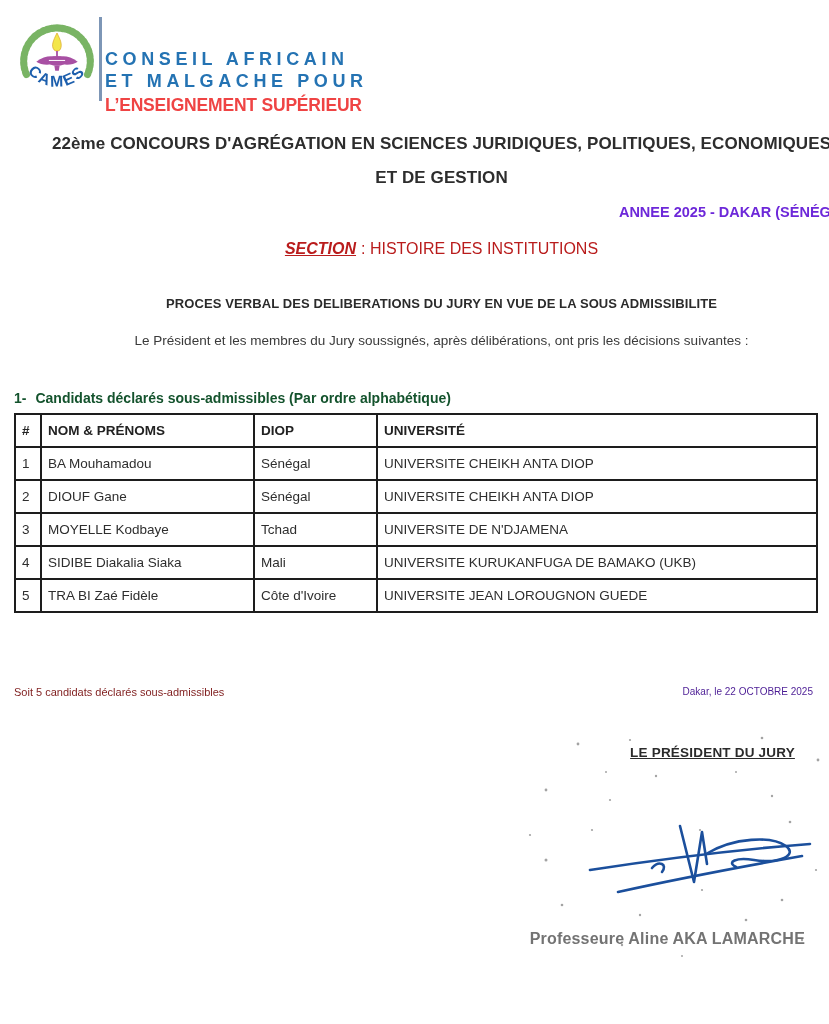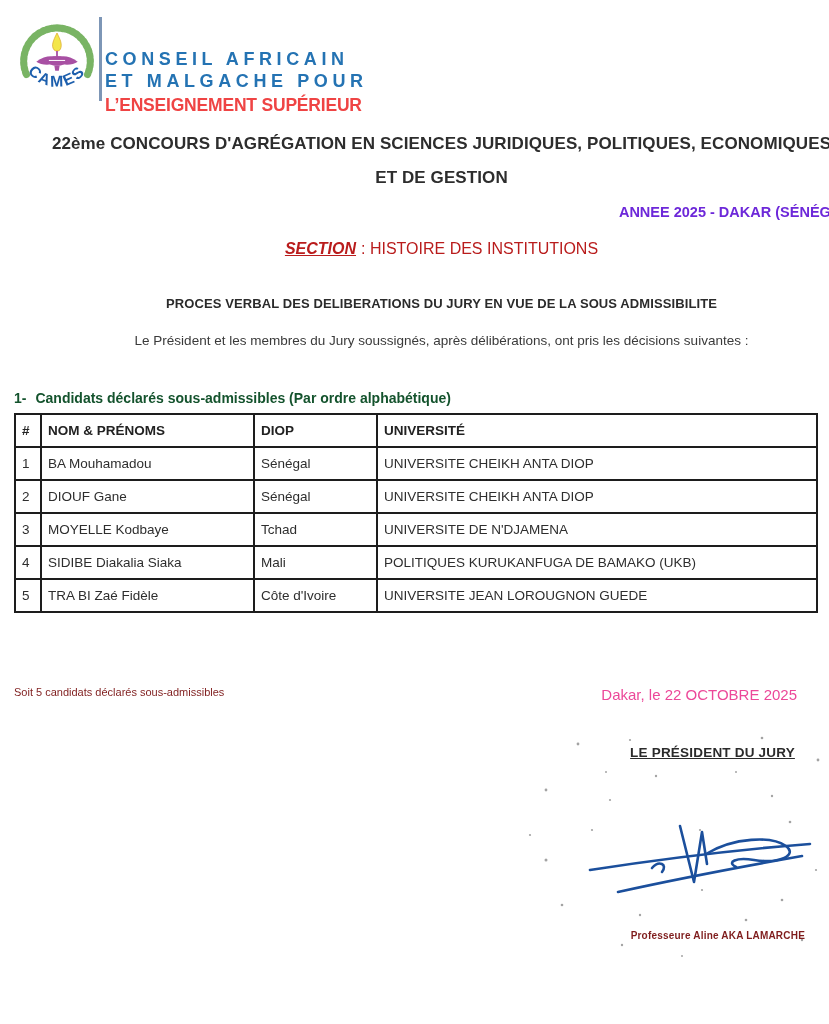--- a/index.html
+++ b/index.html
@@ -40,25 +40,25 @@
   table.cand th,table.cand td{
     border:2px solid #1d1d1d;
     height:29px;
     padding:1px 6px;
     text-align:left;vertical-align:middle;
     overflow:hidden;white-space:nowrap;
   }
   table.cand th{font-weight:bold;font-size:13.5px;color:#222;}
   
   .summary-line{position:absolute;left:14px;top:686px;font-size:11px;color:#7f1d1d;}
-  .date-line{position:absolute;right:32px;top:686px;font-size:15px;color:#ec4899;}
+  .date-line{position:absolute;right:16px;top:686px;font-size:10px;color:#4c1d95;}
   .pres-title{position:absolute;left:605px;top:745px;width:215px;text-align:center;
     font-weight:bold;font-size:13.5px;color:#2b2b2b;text-decoration:underline;letter-spacing:0.2px;}
   .signature{position:absolute;left:582px;top:806px;}
-  .signer-name{position:absolute;right:24px;top:930px;font-weight:bold;font-size:10px;color:#7f1d1d;letter-spacing:0.2px;}
+  .signer-name{position:absolute;right:24px;top:930px;font-weight:bold;font-size:16px;color:#737373;letter-spacing:0.2px;}
   .noise{position:absolute;left:500px;top:730px;pointer-events:none;}
 </style>
 </head>
 <body>
 
 <div class="page">
 
   <div class="logo-wrap">
     <svg viewBox="0 0 100 100" width="90" height="96">
 
@@ -134,21 +134,21 @@
     <tr>
       <td>3</td>
       <td>MOYELLE Kodbaye</td>
       <td>Tchad</td>
       <td>UNIVERSITE DE N'DJAMENA</td>
     </tr>
     <tr>
       <td>4</td>
       <td>SIDIBE Diakalia Siaka</td>
       <td>Mali</td>
-      <td>POLITIQUES KURUKANFUGA DE BAMAKO (UKB)</td>
+      <td>UNIVERSITE KURUKANFUGA DE BAMAKO (UKB)</td>
     </tr>
     <tr>
       <td>5</td>
       <td>TRA BI Zaé Fidèle</td>
       <td>Côte d'Ivoire</td>
       <td>UNIVERSITE JEAN LOROUGNON GUEDE</td>
     </tr>
   </tbody>
     </table>
 

